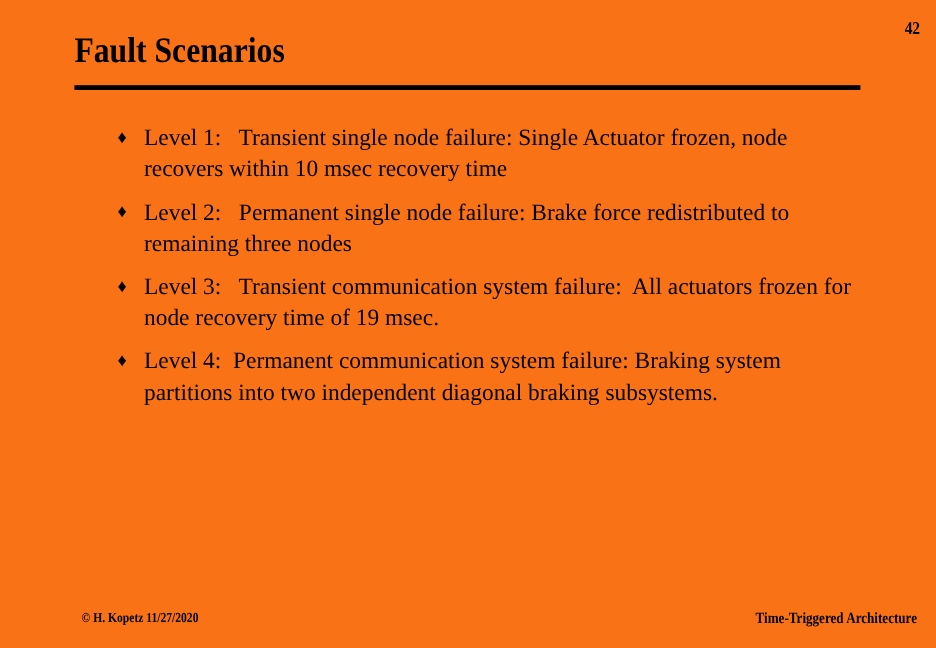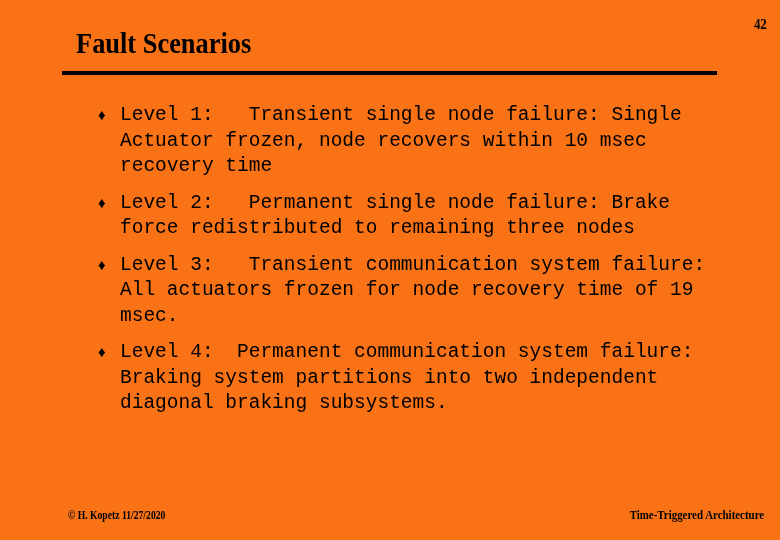--- a/index.html
+++ b/index.html
@@ -34,21 +34,21 @@
     line-height: 1;
     letter-spacing: -0.3px;
     transform: scaleX(0.86);
     transform-origin: right top;
     color: #000000;
   }
 
   
   .title-block {
     position: absolute;
-    left: 76px;
+    left: 62px;
     top: 26px;
     width: 660px;
     height: 42px;
   }
   .slide-title {
     font-family: "Liberation Serif", "DejaVu Serif", serif;
     font-weight: bold;
     font-size: 30px;
     line-height: 34px;
     letter-spacing: 0px;
@@ -90,21 +90,20 @@
     left: 2px;
     top: 0;
     font-size: 15px;
     line-height: 25.5px;
     color: #000000;
   }
   .bullet-text {
     display: block;
     white-space: pre-wrap;
     text-indent: 0;
-    font-family: Liberation Mono, monospace;
   }
 
   
   .footer-left {
     position: absolute;
     left: 68px;
     bottom: 18px;
     font-family: "Liberation Serif", "DejaVu Serif", serif;
     font-weight: bold;
     font-size: 11.5px;

